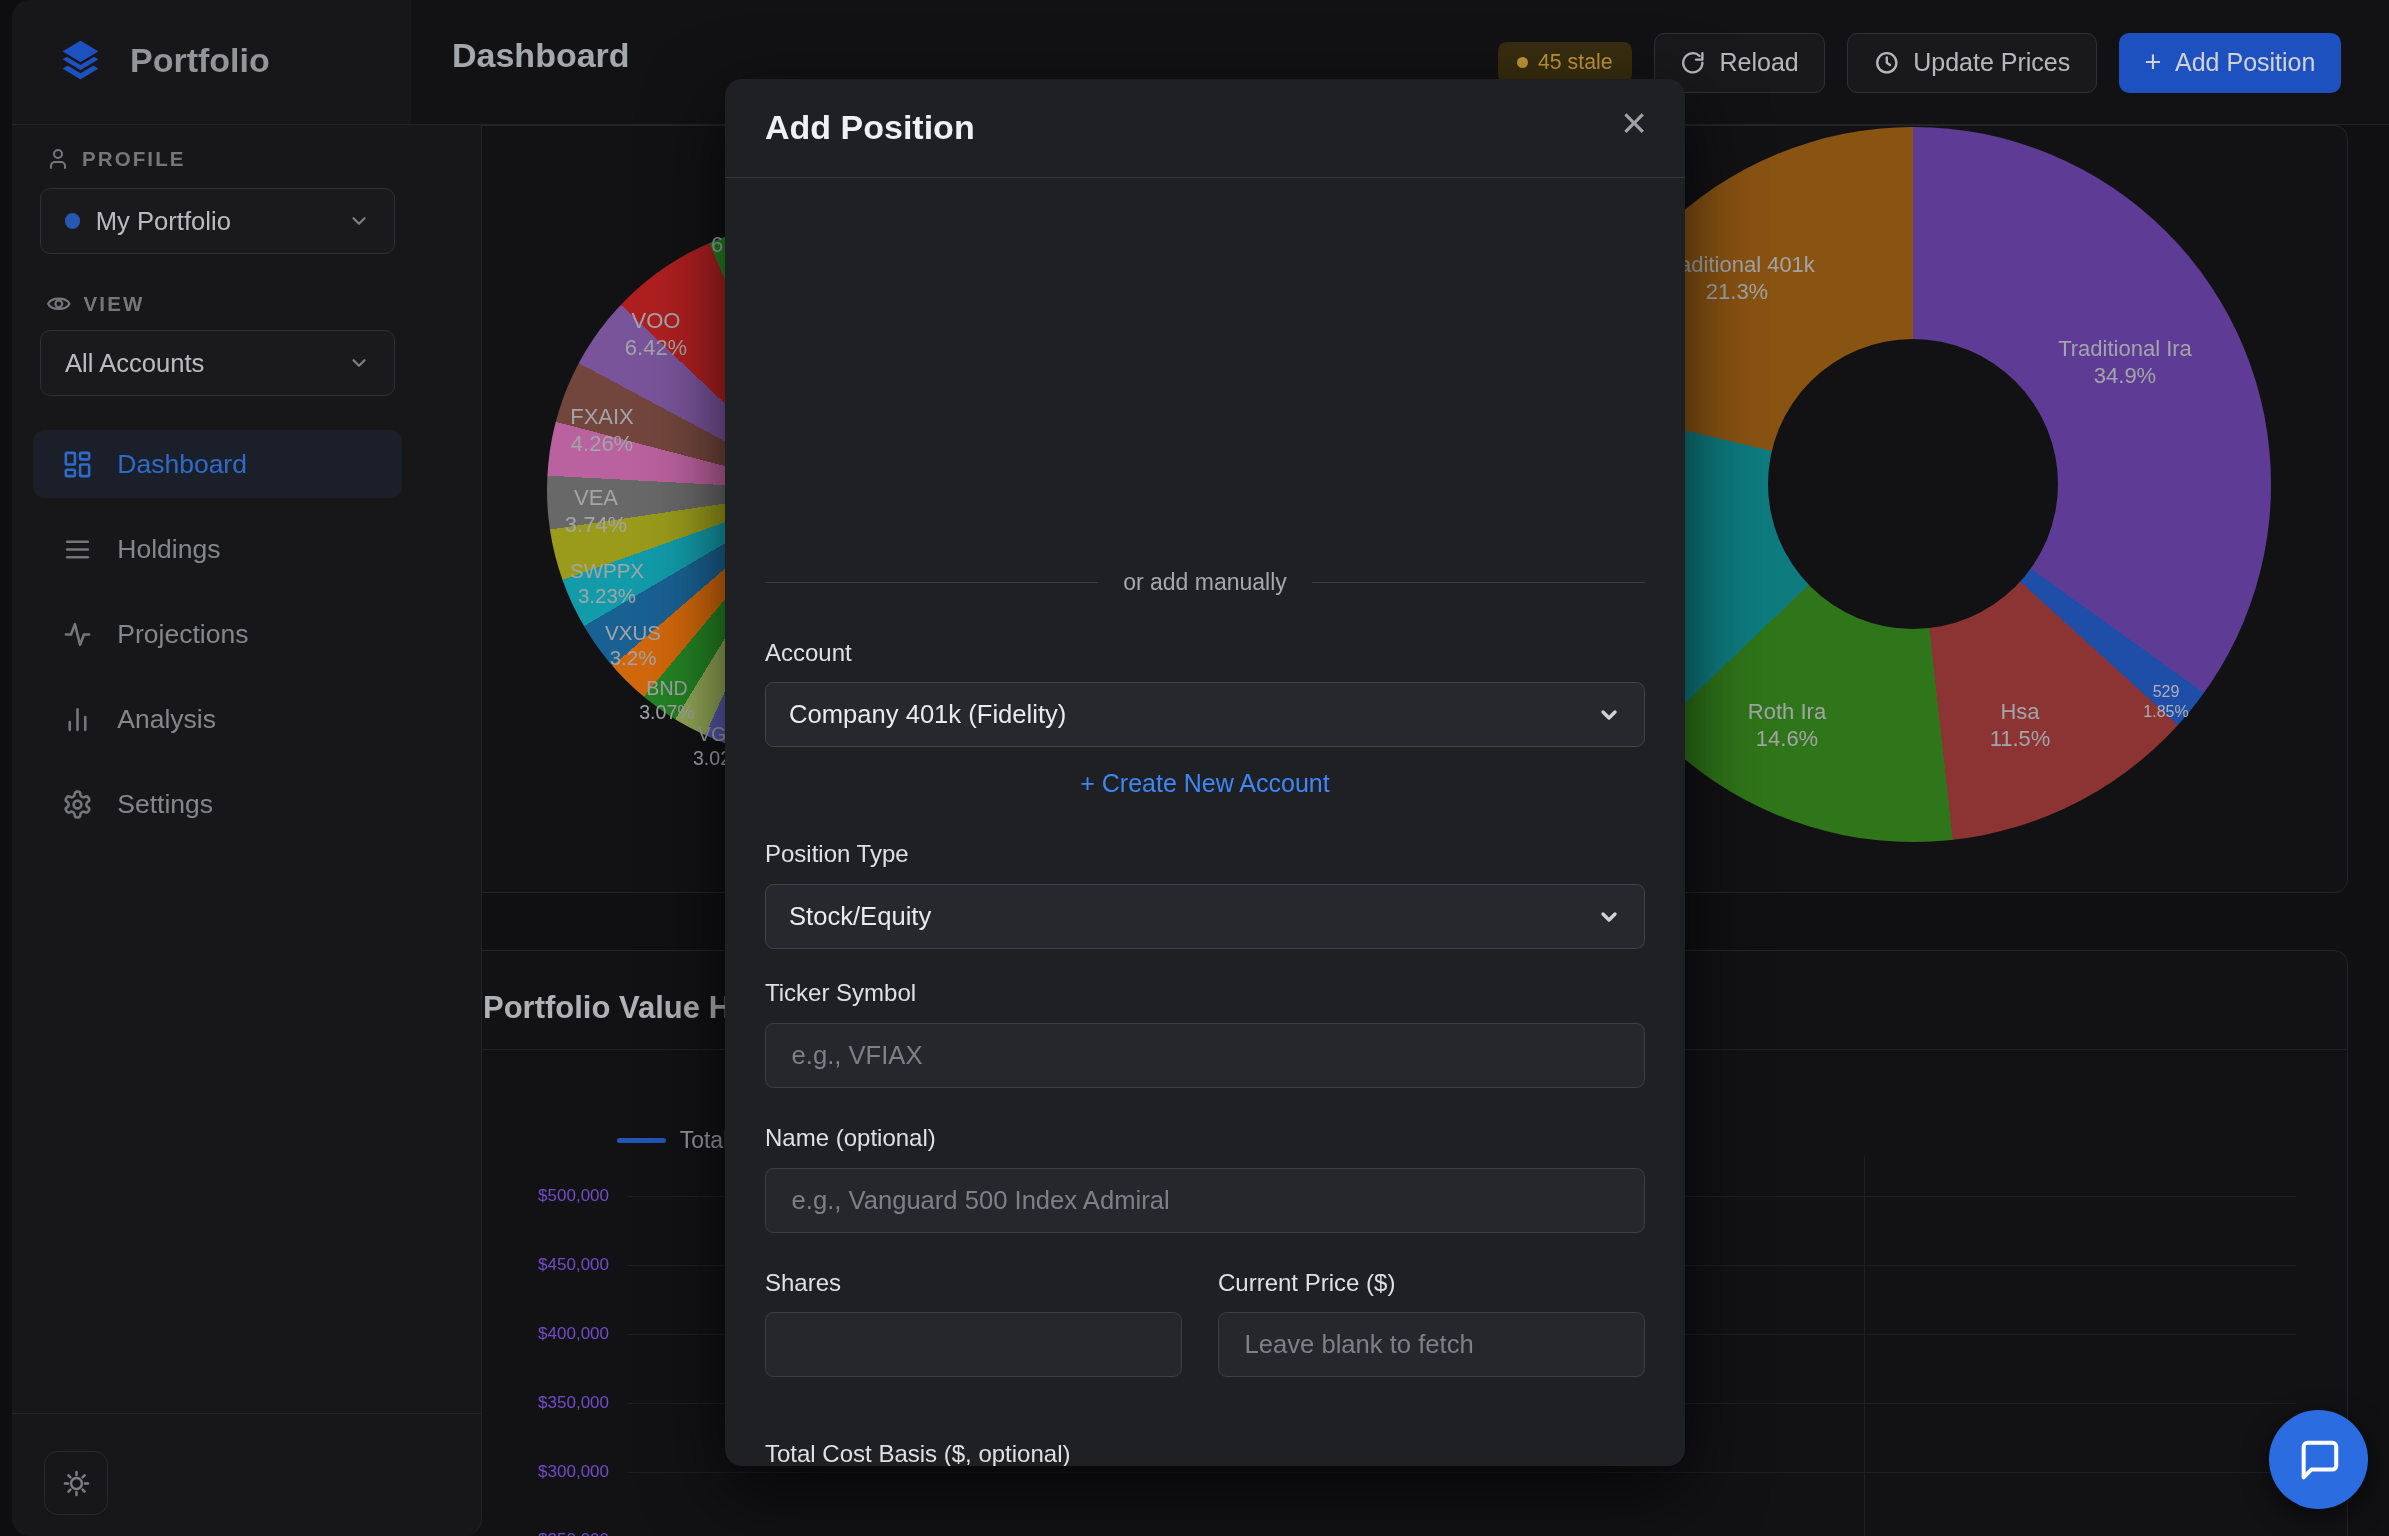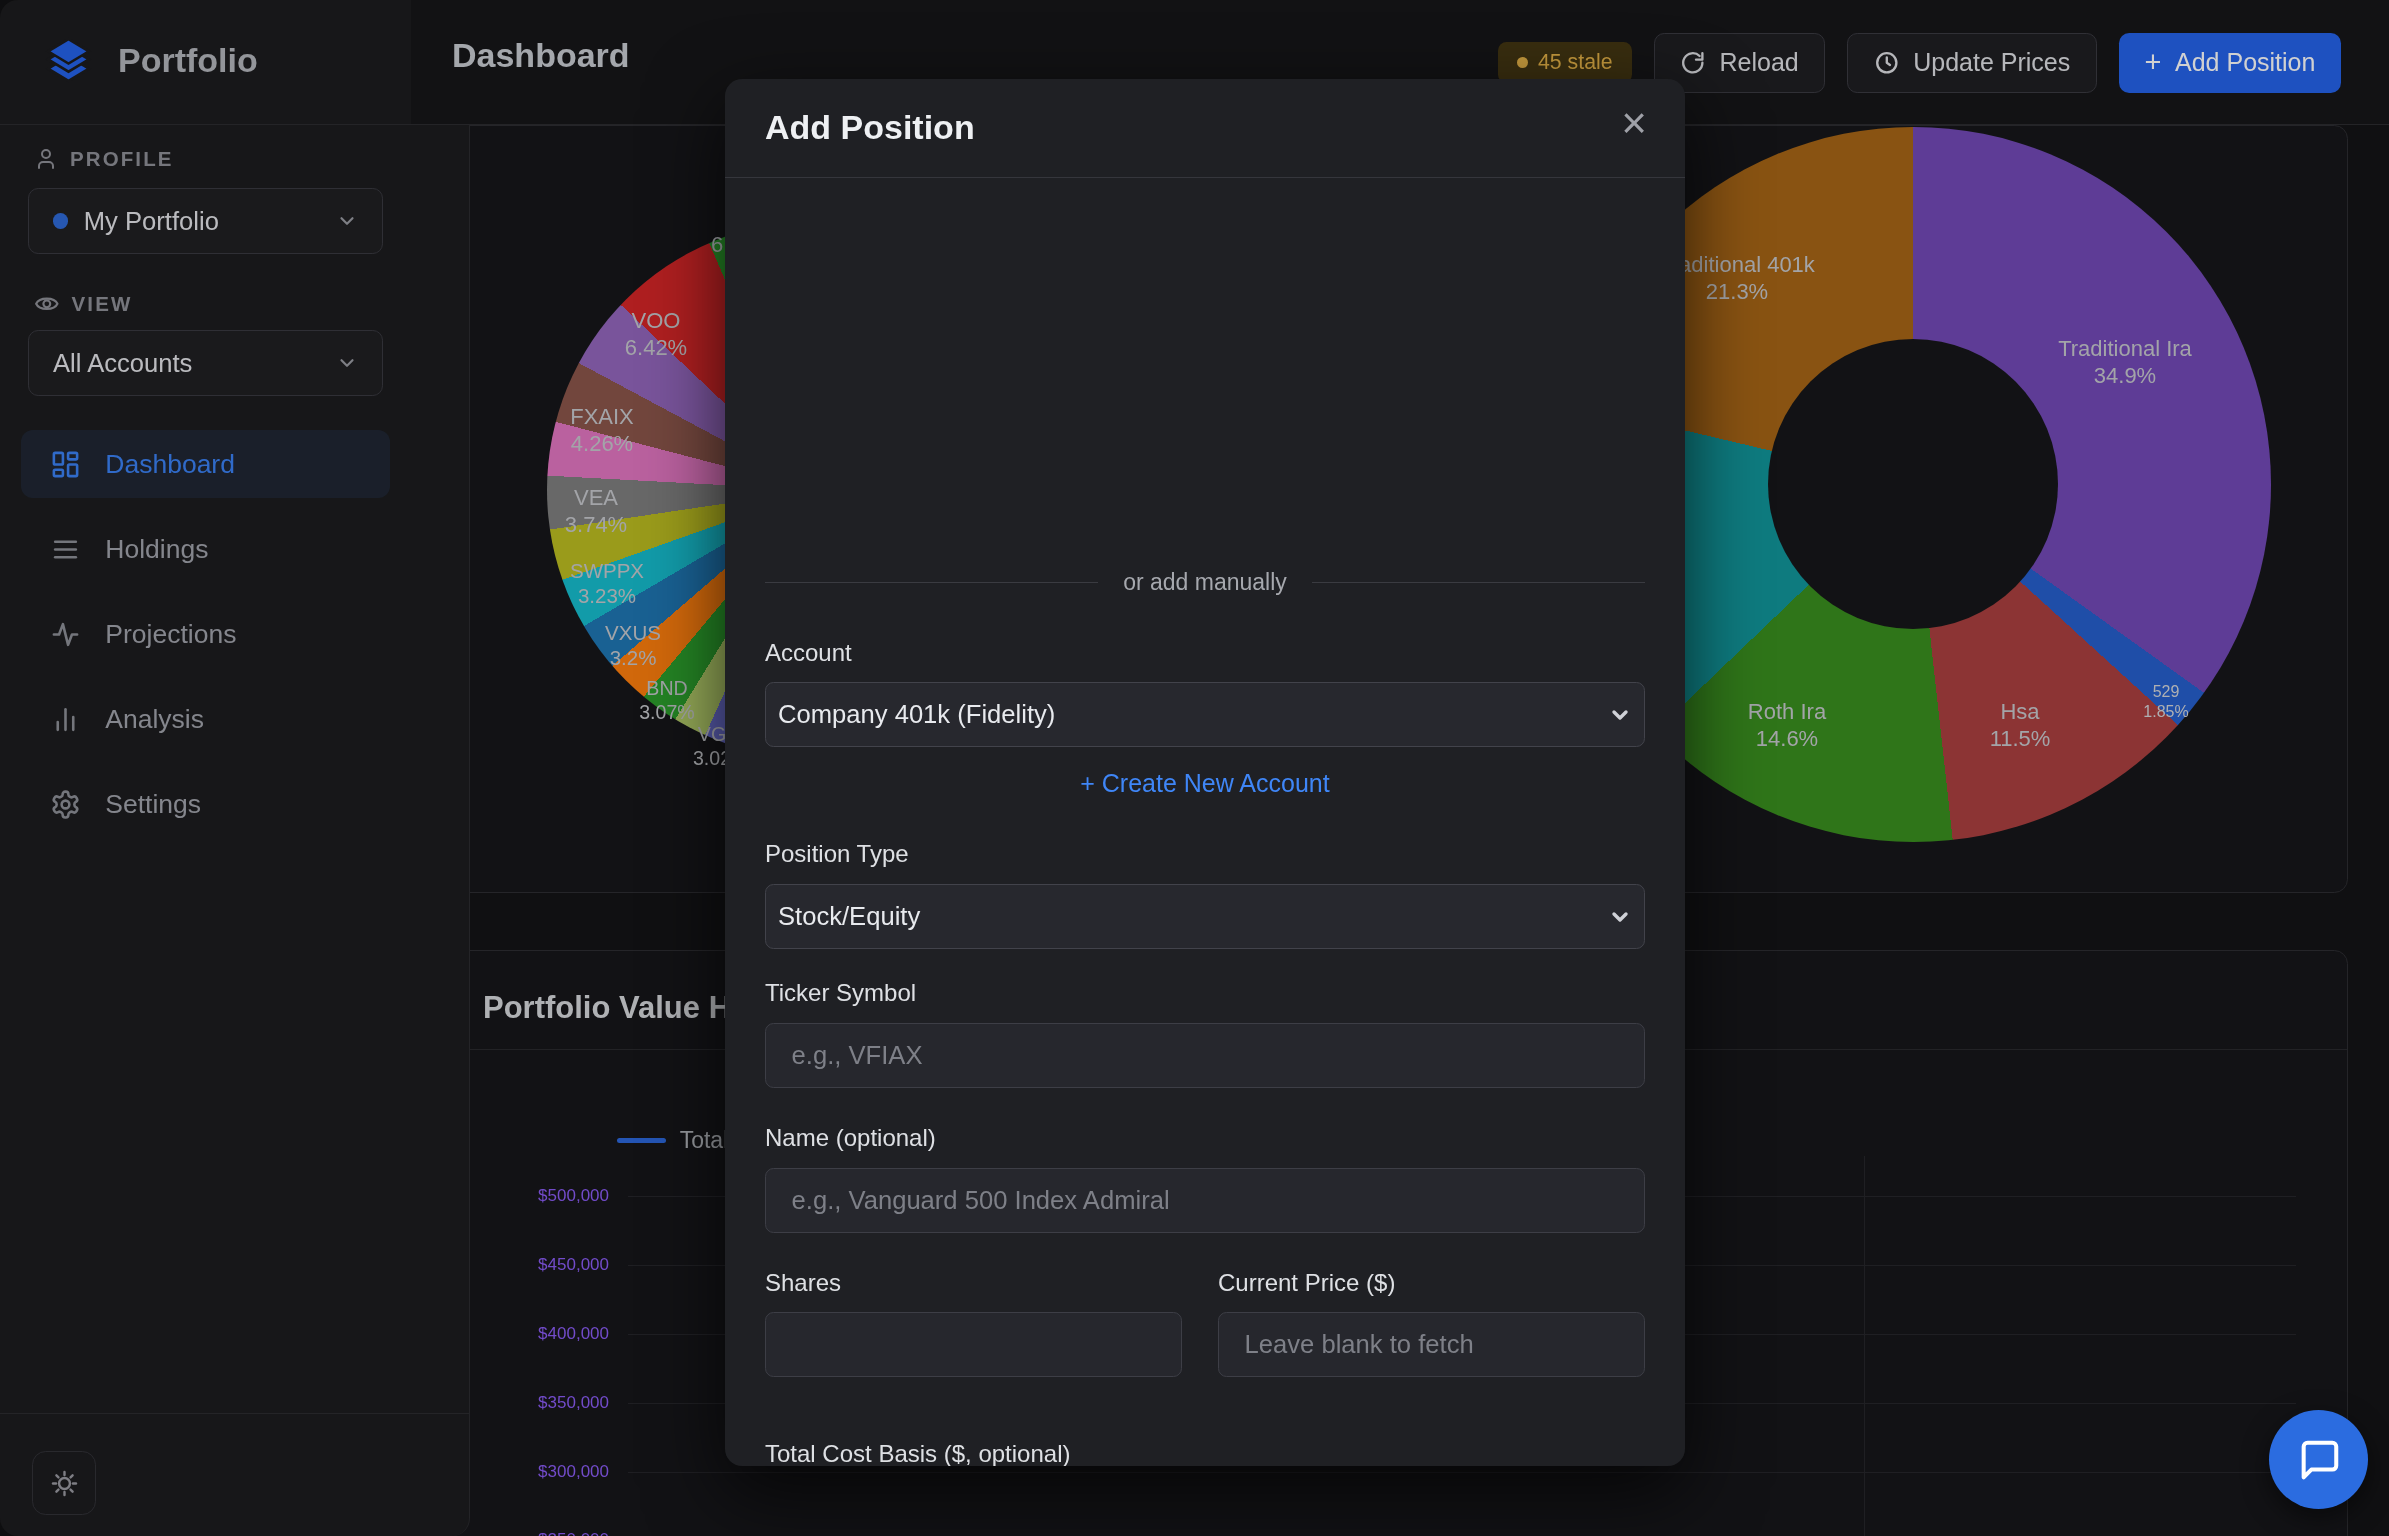--- a/index.html
+++ b/index.html
@@ -1,20 +1,20 @@
 <!DOCTYPE html>
 <html style="font-size:13.7px"><head>
 <meta charset="utf-8">
 <style>
   * { margin:0; padding:0; box-sizing:border-box; }
   html,body { width:2389px; height:1536px; overflow:hidden; background:#121214;
     font-family:"Liberation Sans","DejaVu Sans",sans-serif; }
 
   
-  .sidebar { position:absolute; left:0; top:0; width:470px; height:1536px;
+  .sidebar { position:absolute; left:12px; top:0; width:470px; height:1536px;
     background:#1d1d1f; border-right:0.9px solid #2c2c30; z-index:1;border-radius:18px; }
   .sb-top { position:absolute; left:0; top:0; width:100%; height:125px;
     border-bottom:0.9px solid #2c2c30; }
   .brand-logo { position:absolute; left:44px; top:34px; }
   .brand-name { position:absolute; left:118px; top:41px; font-size:34px; font-weight:700; color:#b4b6bc; }
   .sb-section { position:absolute; left:34px; display:flex; align-items:center; gap:12px;
     color:#8f9098; font-size:20.5px; letter-spacing:2.1px; font-weight:600; }
   .sb-select { position:absolute; left:28px; width:355px; height:66px; border:0.9px solid #3a3a41;
     border-radius:10.2px; display:flex; align-items:center; padding:0 24px; gap:15.4px;
     color:#e4e5e9; font-size:25.6px; cursor:pointer; background:#202023; }
@@ -76,21 +76,21 @@
   .dz-line1 { position:absolute; left:0; top:116px; width:100%; text-align:center; font-size:25.6px; color:#e9eaee; }
   .dz-line2 { position:absolute; left:0; top:174px; width:100%; text-align:center; font-size:25.6px; color:#8d8f96; }
   .dz-line2 .link { color:#3b82f6; cursor:pointer; }
   .dz-line3 { position:absolute; left:0; top:232px; width:100%; text-align:center; font-size:20.5px; color:#9b9ca3; }
   .or-row { position:absolute; left:40px; top:491px; width:880px; height:25.6px; display:flex;
     align-items:center; gap:25.6px; }
   .or-row .rule { flex:1; height:0.9px; background:#3a3b41; }
   .or-row .txt { font-size:23px; color:#a6a8ae; }
   .f-label { position:absolute; font-size:24px; color:#dee0e4; }
   .f-select { position:absolute; height:65px; background:#27282e; border:0.9px solid #42434b; border-radius:8.5px;
-    display:flex; align-items:center; padding:0 12px; font-size:25.6px; color:#e8eaee; cursor:pointer; }
+    display:flex; align-items:center; padding:0 23px; font-size:25.6px; color:#e8eaee; cursor:pointer; }
   .f-select .grow { flex:1; }
   .f-input { position:absolute; height:65px; background:#26272d; border:0.9px solid #3d3e46; border-radius:8.5px;
     padding:0 25.6px; font-size:25.6px; color:#e8eaee; font-family:"Liberation Sans","DejaVu Sans",sans-serif; outline:none; }
   .f-input::placeholder { color:#7e8088; }
   .m-link { position:absolute; left:0; top:690px; width:100%; text-align:center; font-size:25px;
     color:#3f86f7; cursor:pointer; }
 
   
   .chat-fab { position:absolute; left:2269px; top:1410px; width:99px; height:99px; border-radius:50%;
     background:#2b6ce0; z-index:40; display:flex; align-items:center; justify-content:center;

